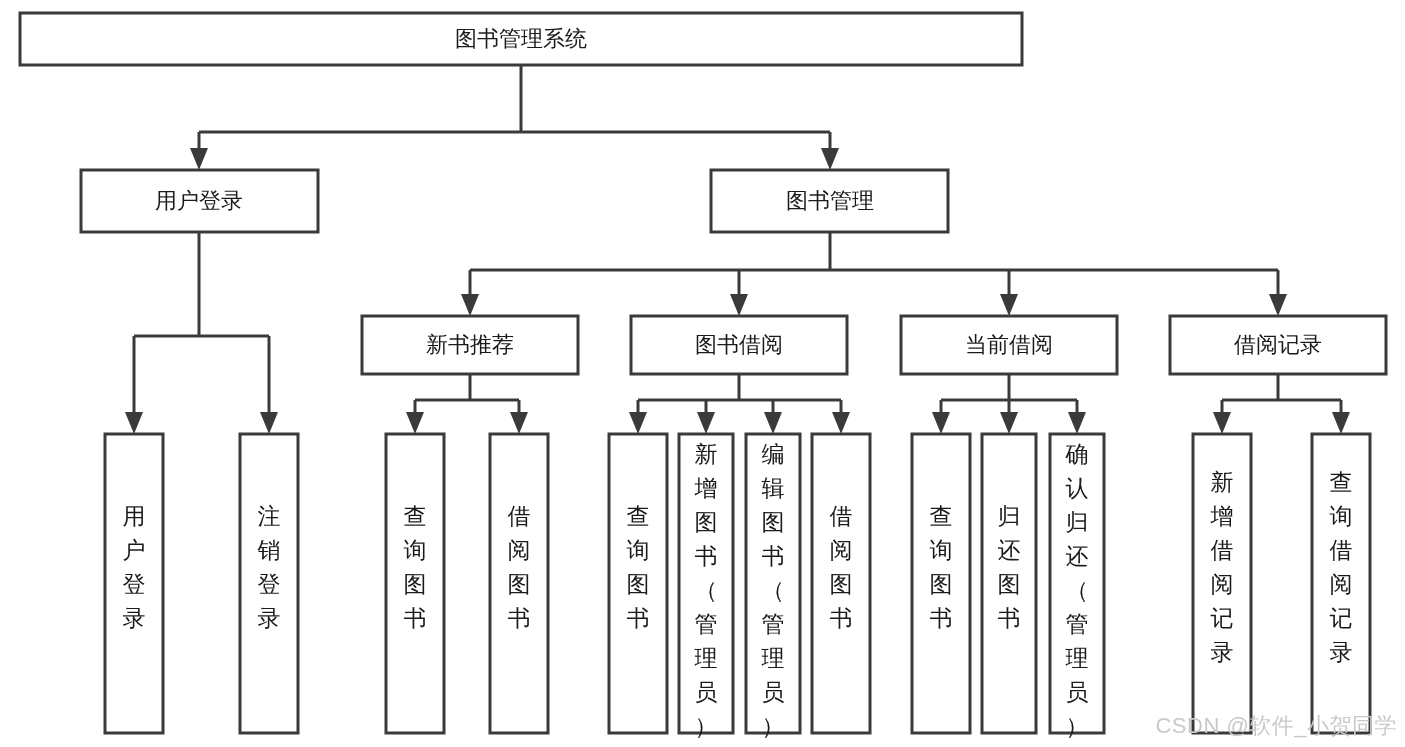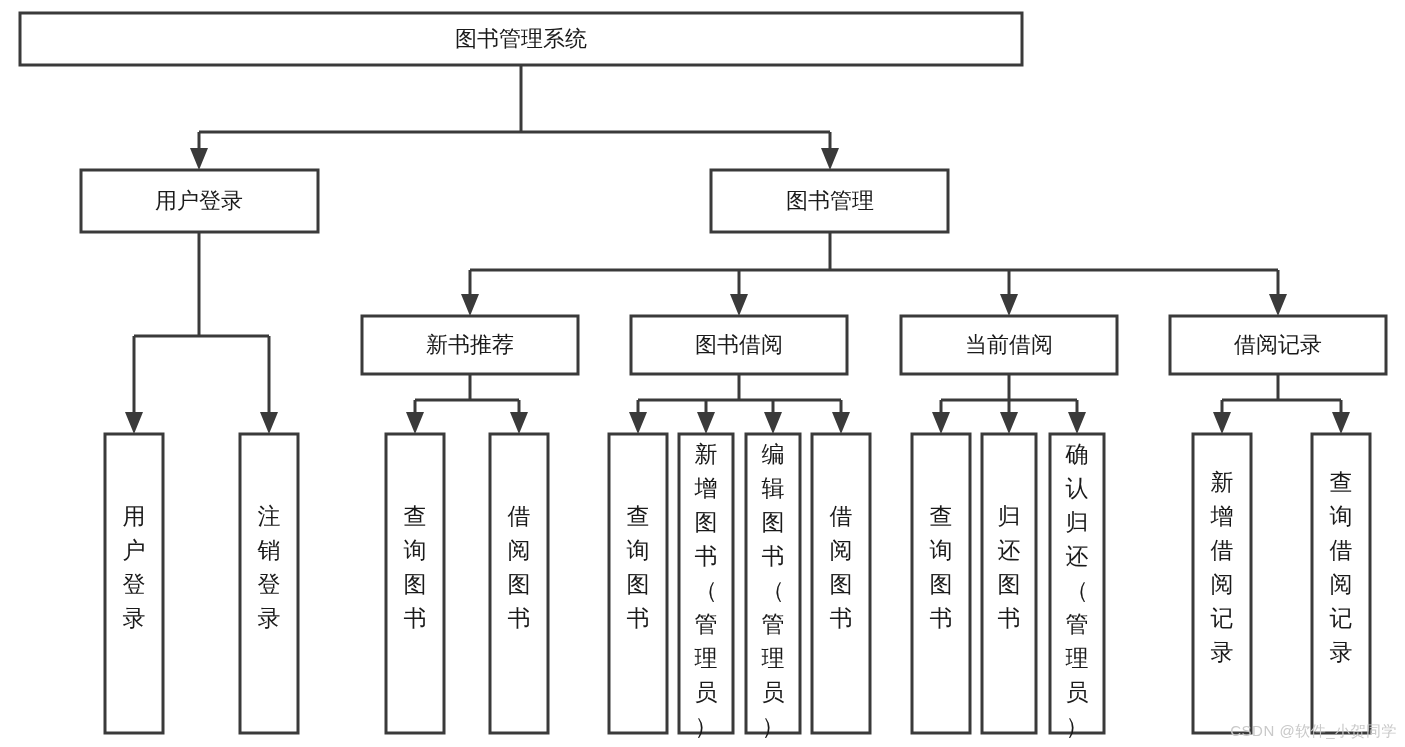--- a/index.html
+++ b/index.html
@@ -50,21 +50,21 @@
   }
   .arrow-head {
     fill: #3a3a3a;
     stroke: none;
   }
   .watermark {
     position: absolute;
     right: 8px;
     bottom: 6px;
     font-family: "Liberation Sans", "DejaVu Sans", sans-serif;
-    font-size: 15px;
+    font-size: 22px;
     color: #c9c9c9;
     white-space: nowrap;
     letter-spacing: 0.5px;
   }
 </style>
 </head>
 <body>
 
 <div id="diagram-root">
   <svg class="flow" viewBox="0 0 1405 747" xmlns="http://www.w3.org/2000/svg">

